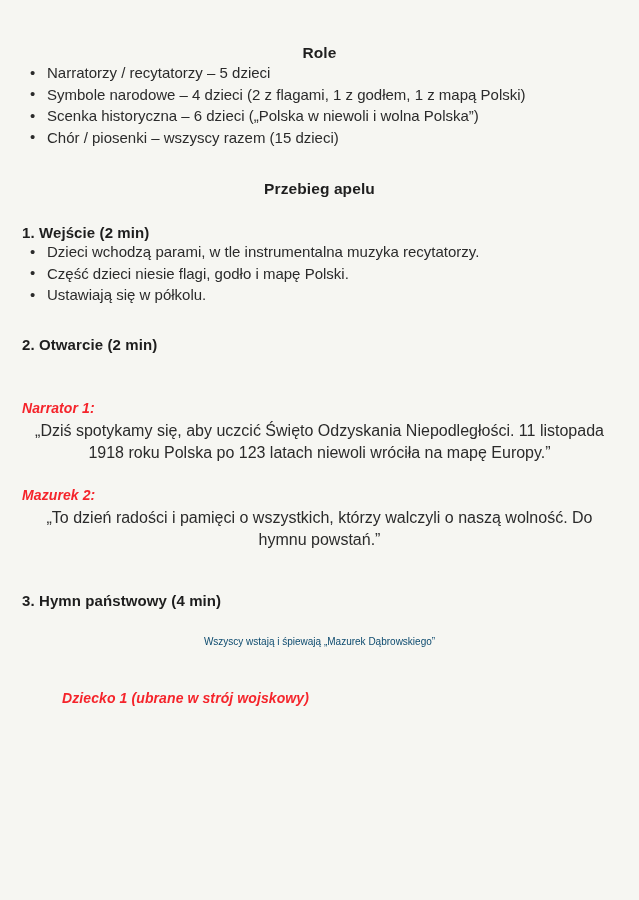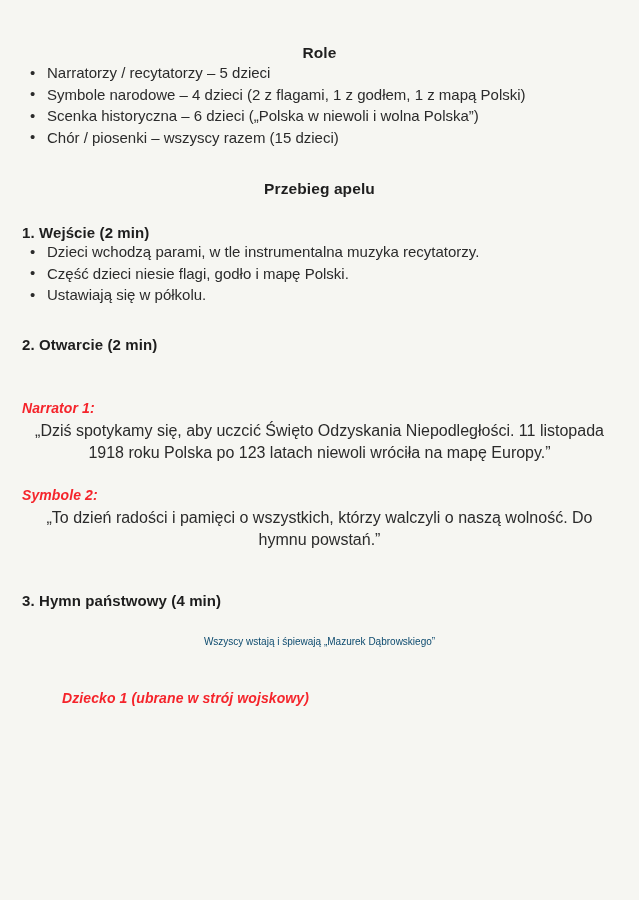--- a/index.html
+++ b/index.html
@@ -119,21 +119,21 @@
     <li>Część dzieci niesie flagi, godło i mapę Polski.</li>
     <li>Ustawiają się w półkolu.</li>
   </ul>
 
   <div class="h-left sp-sec2">2. Otwarcie (2 min)</div>
 
   <div class="speaker sp-narr1">Narrator 1:</div>
 
   <div class="quote sp-q1">„Dziś spotykamy się, aby uczcić Święto Odzyskania Niepodległości. 11 listopada 1918 roku Polska po 123 latach niewoli wróciła na mapę Europy.”</div>
 
-  <div class="speaker sp-narr2">Symbole 2:</div>
+  <div class="speaker sp-narr2">Mazurek 2:</div>
 
   <div class="quote sp-q2">„To dzień radości i pamięci o wszystkich, którzy walczyli o naszą wolność. Do hymnu powstań.”</div>
 
   <div class="h-left sp-sec3">3. Hymn państwowy (4 min)</div>
 
   <div class="note sp-note">Wszyscy wstają i śpiewają „Mazurek Dąbrowskiego”</div>
 
   <div class="speaker sp-child">Dziecko 1 (ubrane w strój wojskowy)</div>
 
 

